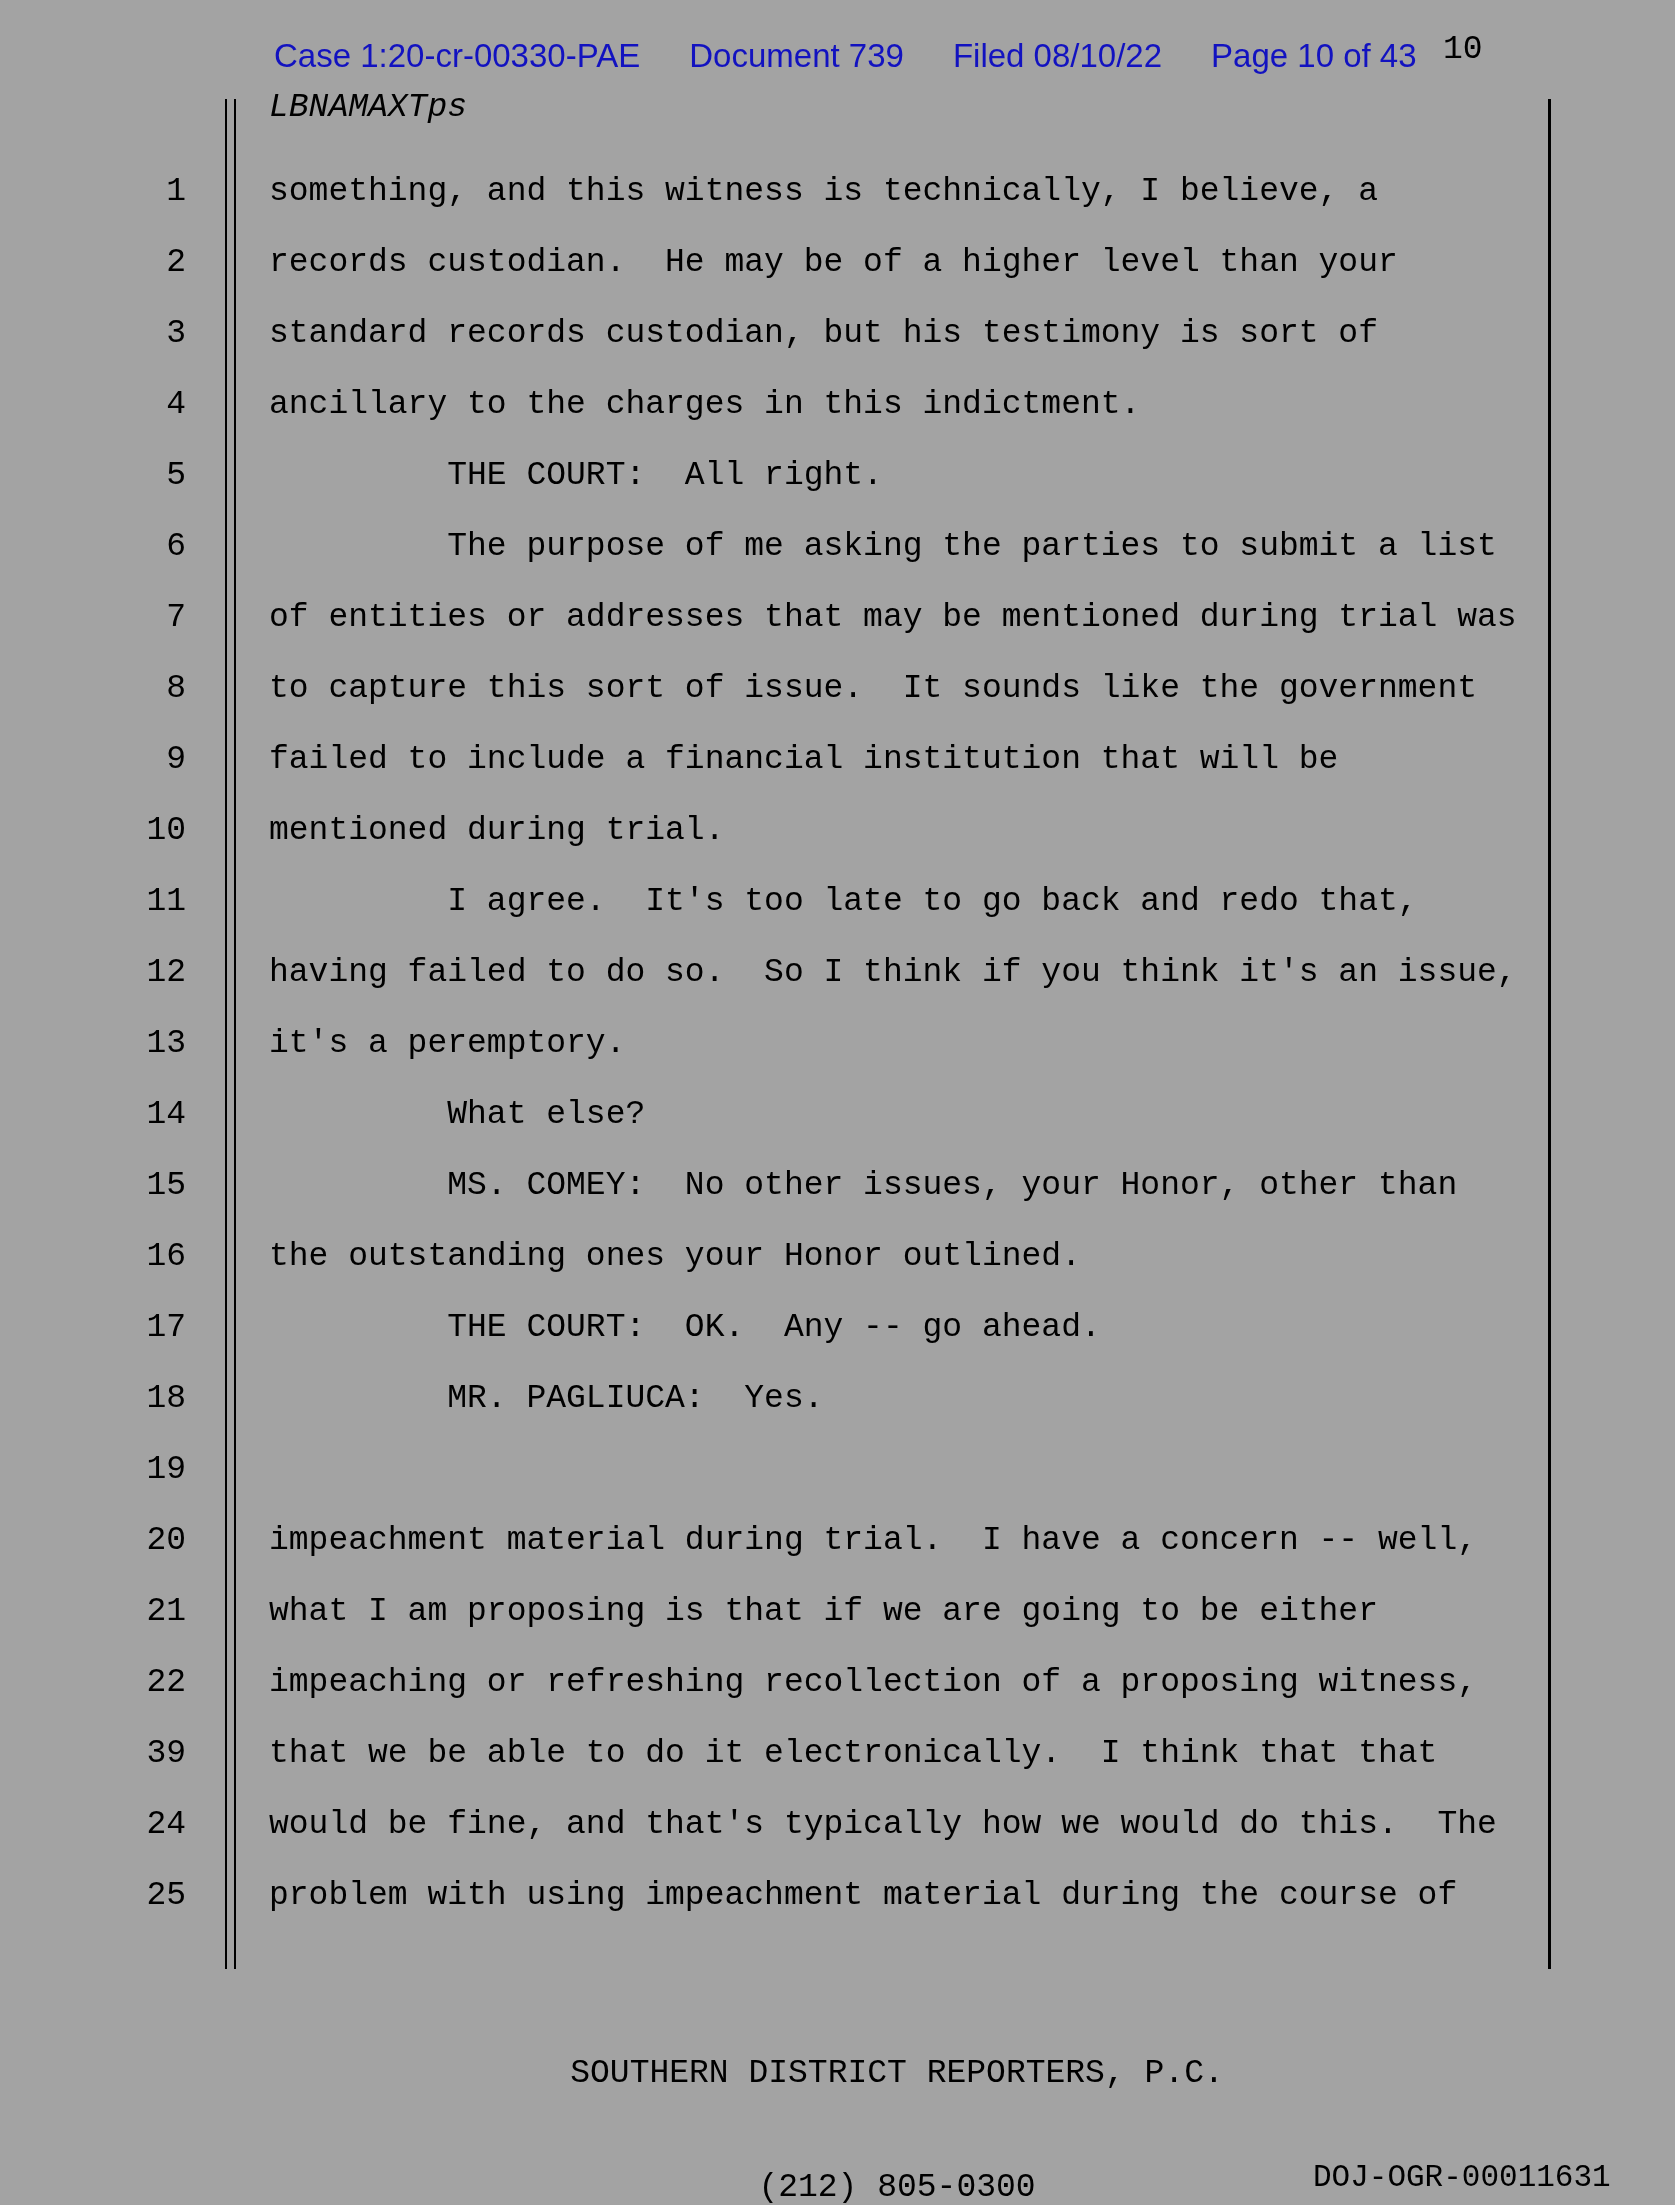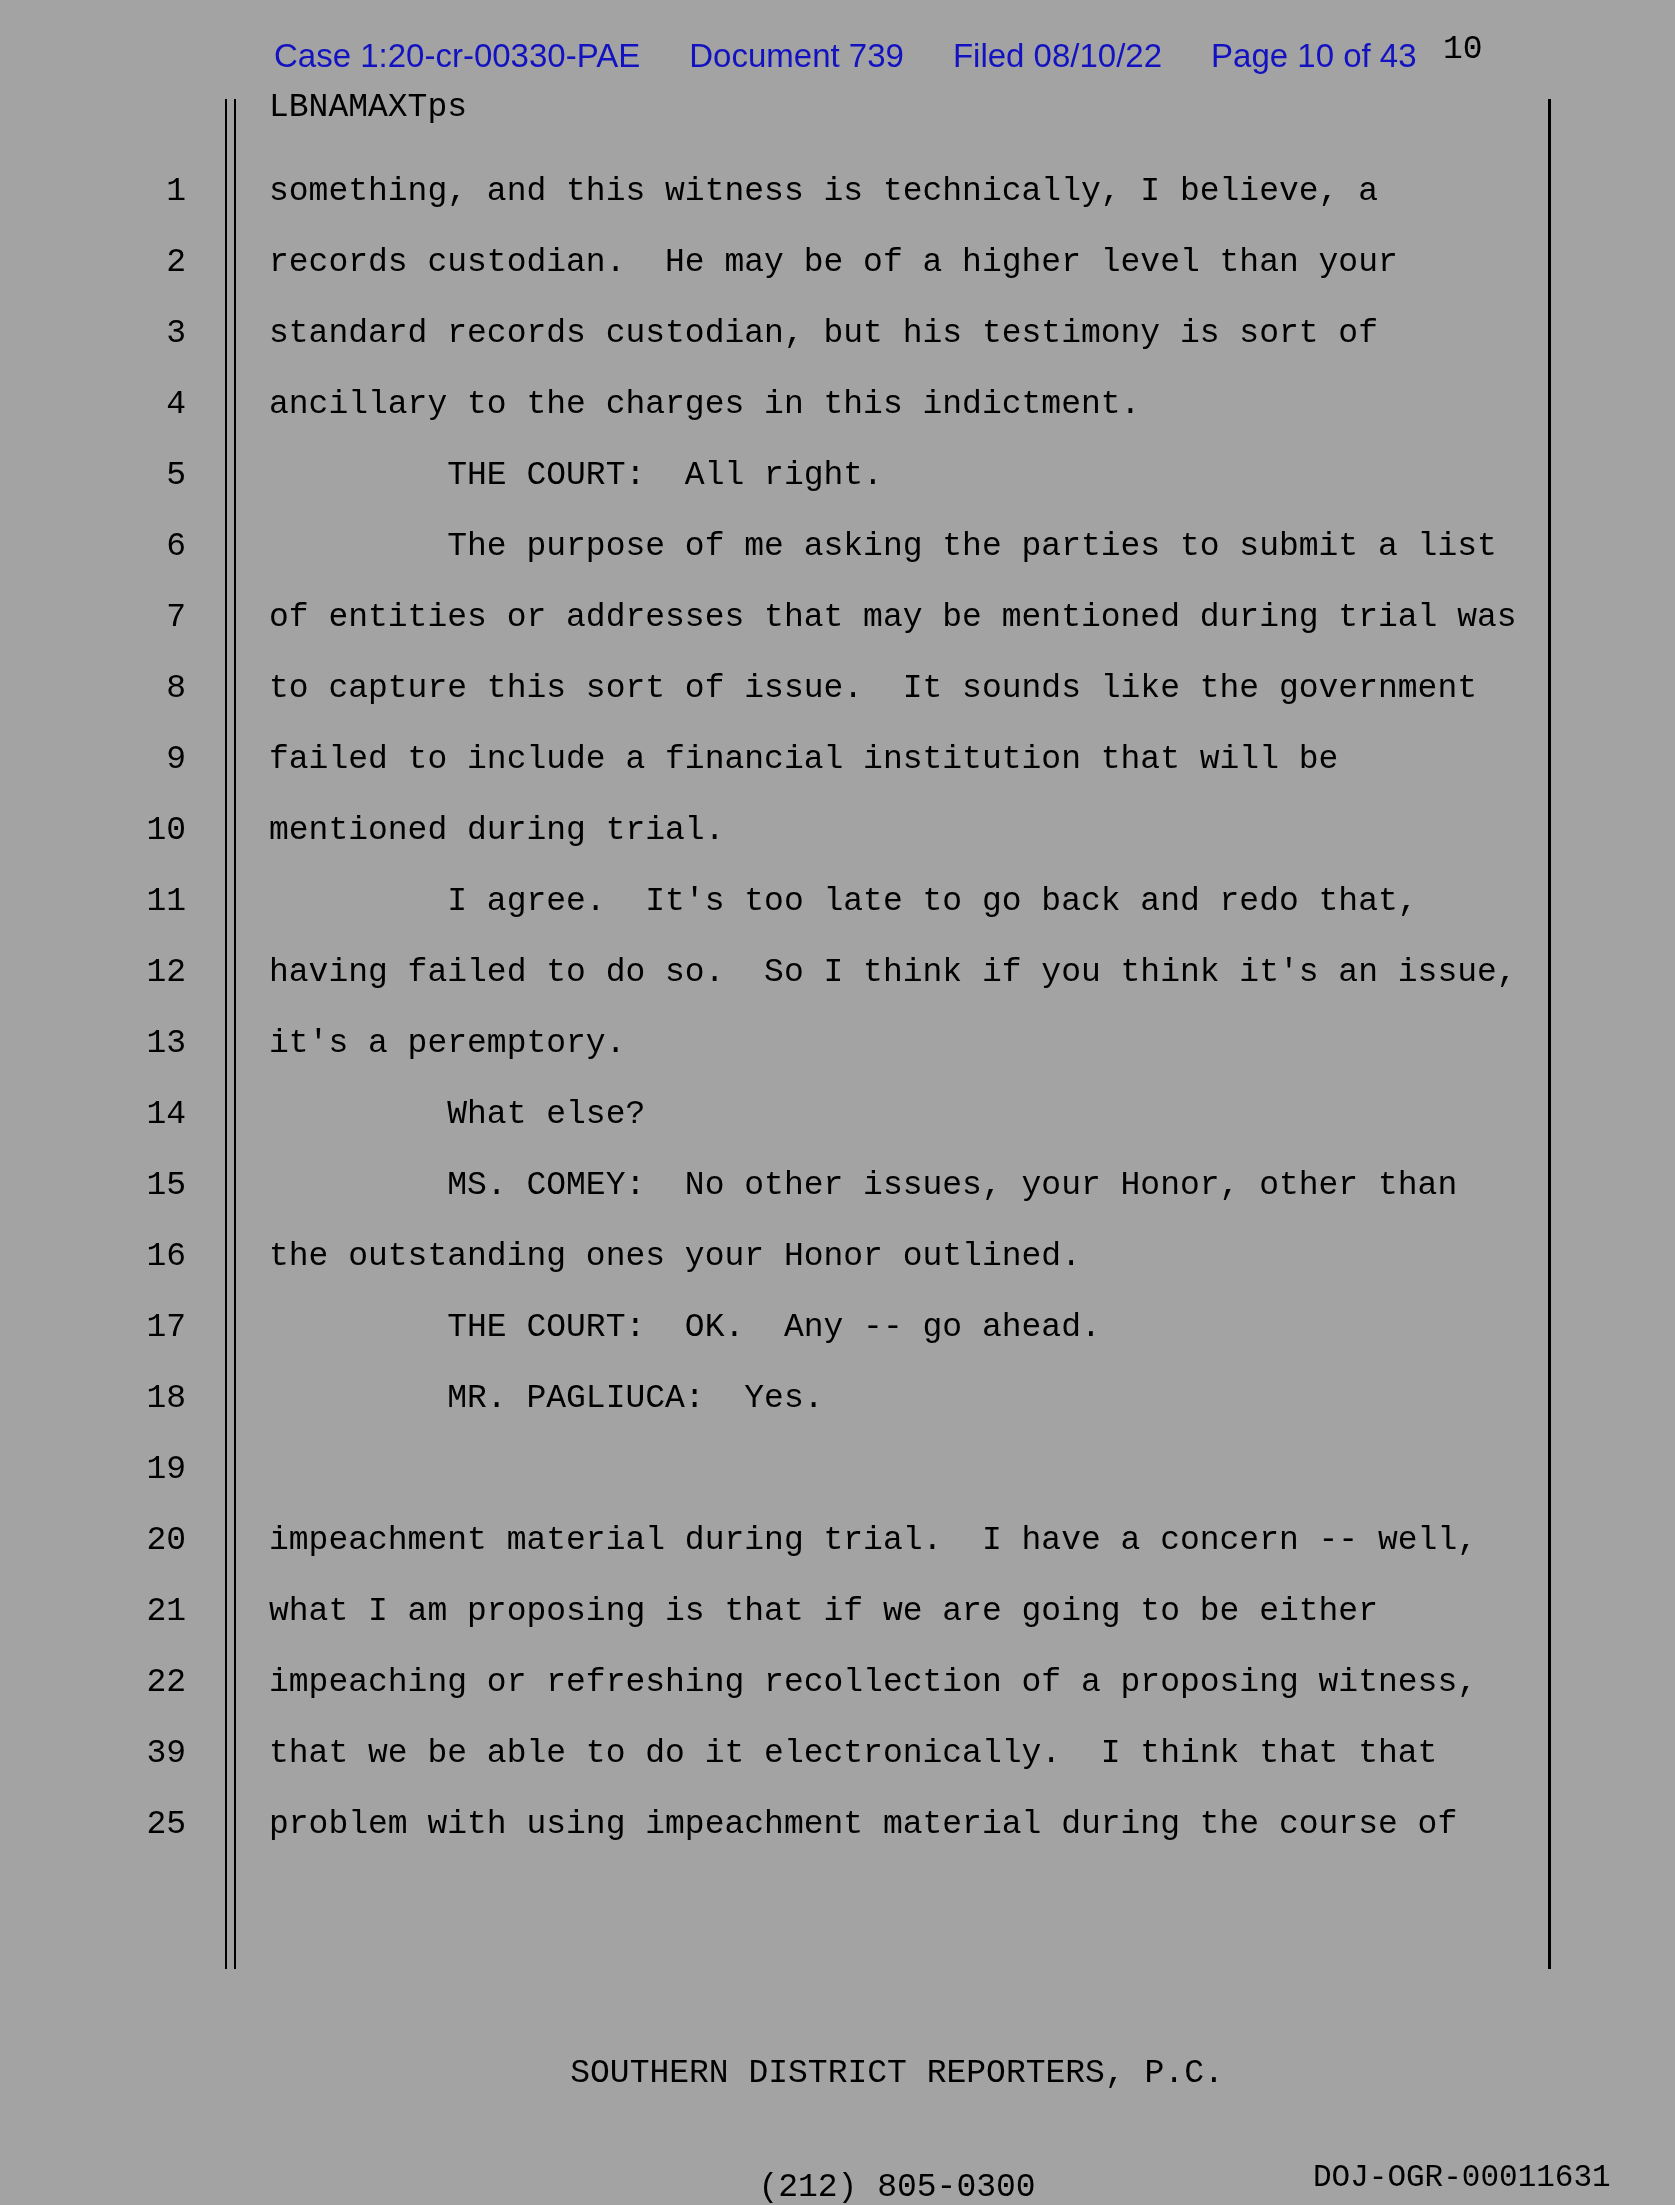--- a/index.html
+++ b/index.html
@@ -30,20 +30,21 @@
     top:33px;
     font-size:33px;
     line-height:33px;
   }
   .transcript-id{
     position:absolute;
     left:269px;
     top:91px;
     font-size:33px;
     line-height:33px;
+    font-style:italic;
   }
   .rule-left{
     position:absolute;
     left:225px;
     top:99px;
     width:6.6px;
     height:1870px;
     border-left:2.6px solid #000;
     border-right:2.6px solid #000;
   }
@@ -200,20 +201,24 @@
       </div>
       <div class="line-row">
         <span class="line-num">22</span>
         <span class="line-text">impeaching or refreshing recollection of a proposing witness,</span>
       </div>
       <div class="line-row">
         <span class="line-num">39</span>
         <span class="line-text">that we be able to do it electronically.  I think that that</span>
       </div>
       <div class="line-row">
+        <span class="line-num">24</span>
+        <span class="line-text">would be fine, and that's typically how we would do this.  The</span>
+      </div>
+      <div class="line-row">
         <span class="line-num">25</span>
         <span class="line-text">problem with using impeachment material during the course of</span>
       </div>
     </div>
 
   <div class="footer">
     <div>SOUTHERN DISTRICT REPORTERS, P.C.</div>
     <div>(212) 805-0300</div>
   </div>
 

